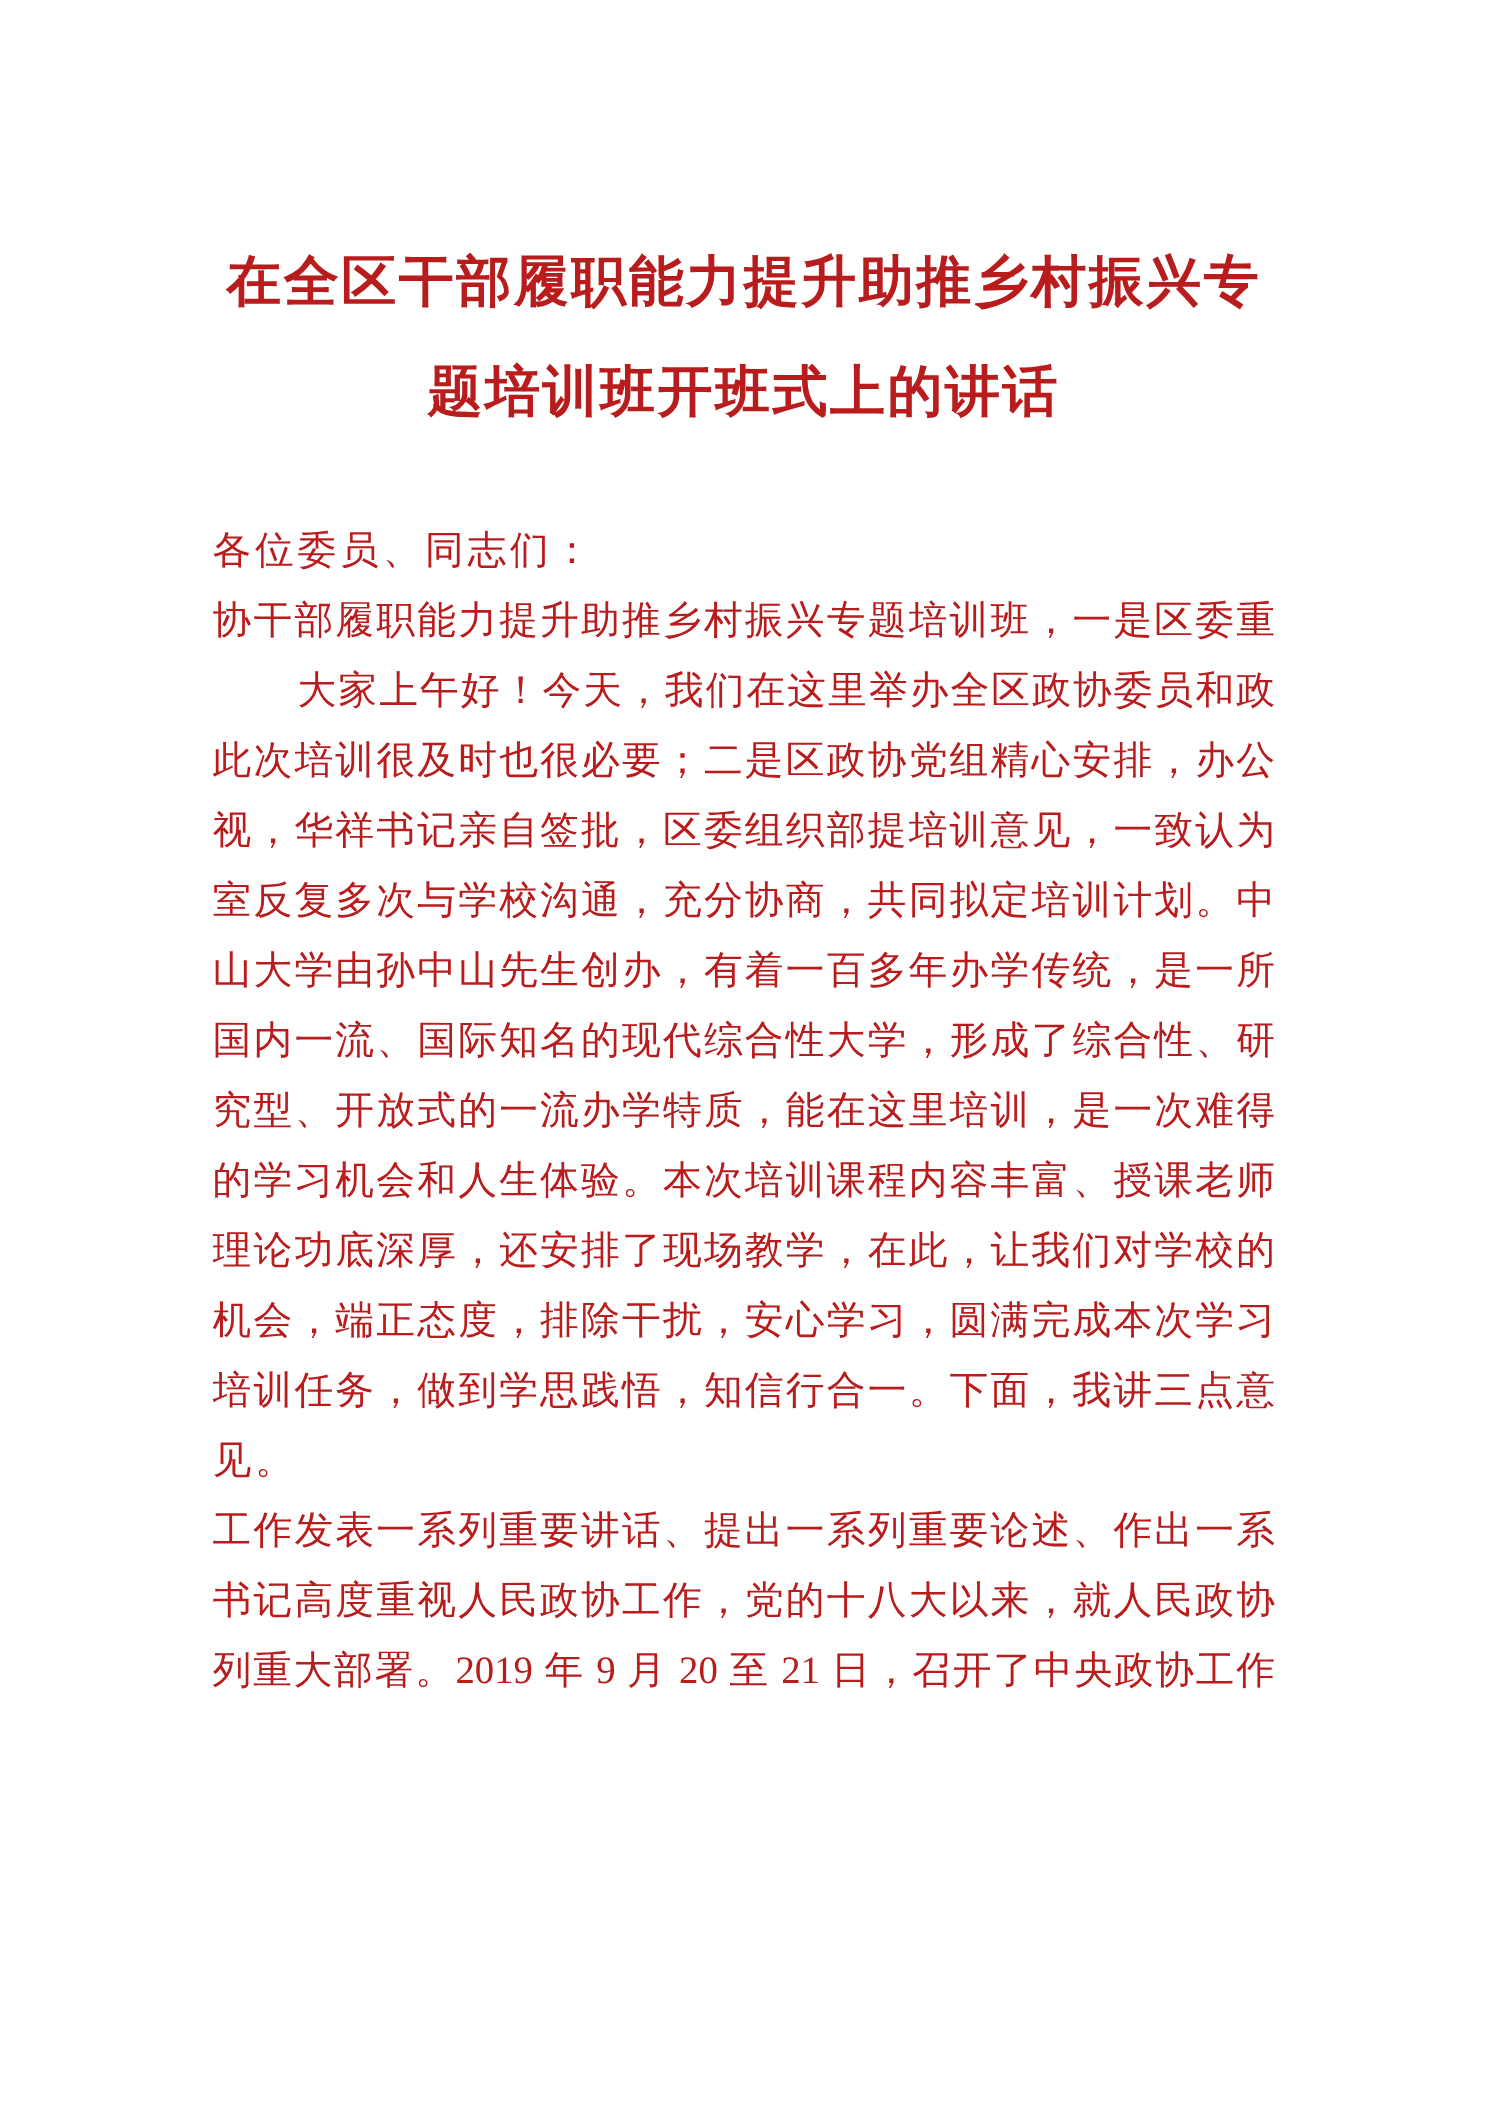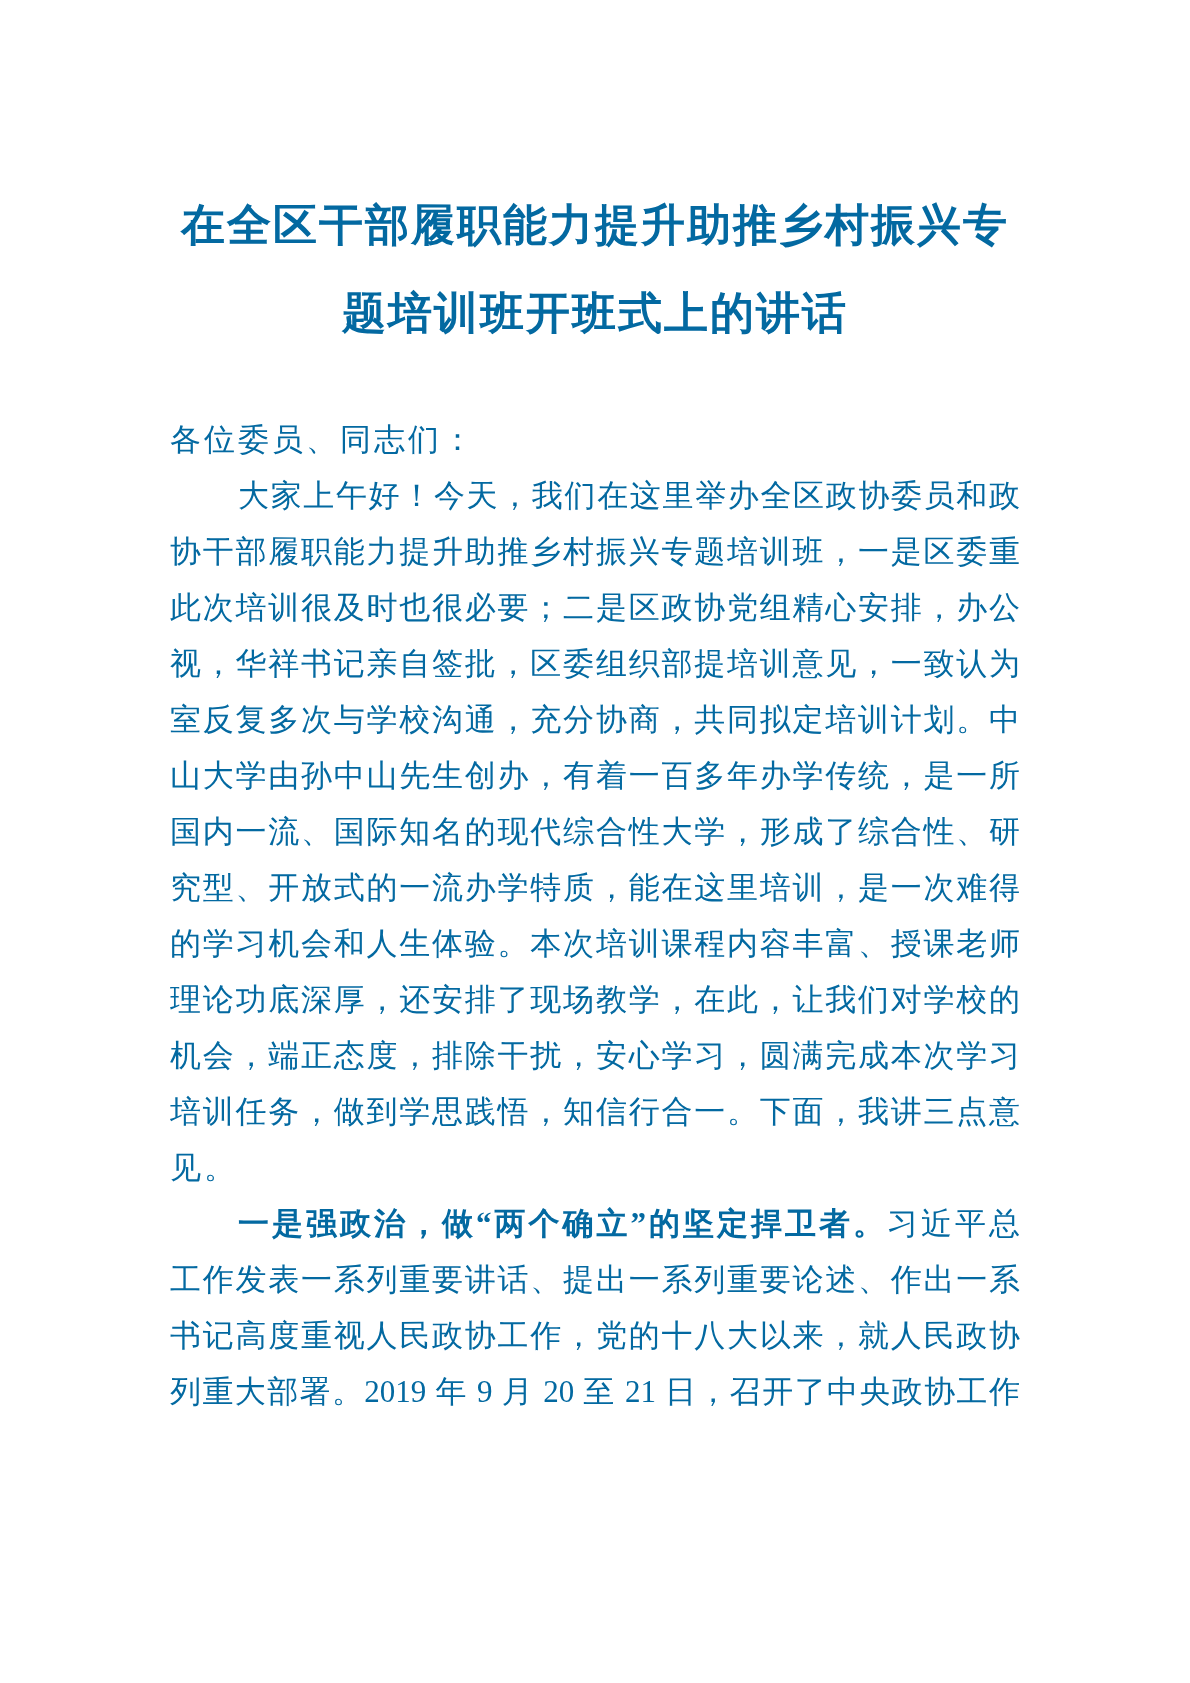--- a/index.html
+++ b/index.html
@@ -5,21 +5,21 @@
   html, body {
     margin: 0;
     padding: 0;
     background: #ffffff;
   }
   .page {
     position: relative;
     width: 1190px;
     height: 1683px;
     background: #ffffff;
-    color: #0369a1;
+    color: #b91c1c;
     font-family: "Liberation Serif", "DejaVu Serif", serif;
     overflow: hidden;
   }
   .title {
     position: absolute;
     top: 182px;
     left: 170px;
     width: 850px;
     text-align: center;
     font-weight: bold;
@@ -65,34 +65,33 @@
 <div class="page">
   <div class="title">
     <div class="title-line">在全区干部履职能力提升助推乡村振兴专</div>
     <div class="title-line">题培训班开班式上的讲话</div>
   </div>
   <div class="doc-body">
       <div class="paragraph">
         <div class="line no-j"><span class="seg">各位委员、同志们：</span></div>
       </div>
       <div class="paragraph">
+        <div class="line"><span class="seg">协干部履职能力提升助推乡村振兴专题培训班，一是区委重</span></div>
         <div class="line indent"><span class="seg">大家上午好！今天，我们在这里举办全区政协委员和政</span></div>
-        <div class="line"><span class="seg">协干部履职能力提升助推乡村振兴专题培训班，一是区委重</span></div>
         <div class="line"><span class="seg">此次培训很及时也很必要；二是区政协党组精心安排，办公</span></div>
         <div class="line"><span class="seg">视，华祥书记亲自签批，区委组织部提培训意见，一致认为</span></div>
         <div class="line"><span class="seg">室反复多次与学校沟通，充分协商，共同拟定培训计划。中</span></div>
         <div class="line"><span class="seg">山大学由孙中山先生创办，有着一百多年办学传统，是一所</span></div>
         <div class="line"><span class="seg">国内一流、国际知名的现代综合性大学，形成了综合性、研</span></div>
         <div class="line"><span class="seg">究型、开放式的一流办学特质，能在这里培训，是一次难得</span></div>
         <div class="line"><span class="seg">的学习机会和人生体验。本次培训课程内容丰富、授课老师</span></div>
         <div class="line"><span class="seg">理论功底深厚，还安排了现场教学，在此，让我们对学校的</span></div>
         <div class="line"><span class="seg">机会，端正态度，排除干扰，安心学习，圆满完成本次学习</span></div>
         <div class="line"><span class="seg">培训任务，做到学思践悟，知信行合一。下面，我讲三点意</span></div>
         <div class="line no-j"><span class="seg">见。</span></div>
       </div>
       <div class="paragraph">
-        <div class="line indent"><span class="seg b">一是强政治，做“两个确立”的坚定捍卫者。</span><span class="seg">习近平总</span></div>
         <div class="line"><span class="seg">工作发表一系列重要讲话、提出一系列重要论述、作出一系</span></div>
         <div class="line"><span class="seg">书记高度重视人民政协工作，党的十八大以来，就人民政协</span></div>
         <div class="line"><span class="seg">列重大部署。2019 年 9 月 20 至 21 日，召开了中央政协工作</span></div>
       </div>
     </div>
 </div>
 
 </body></html>

